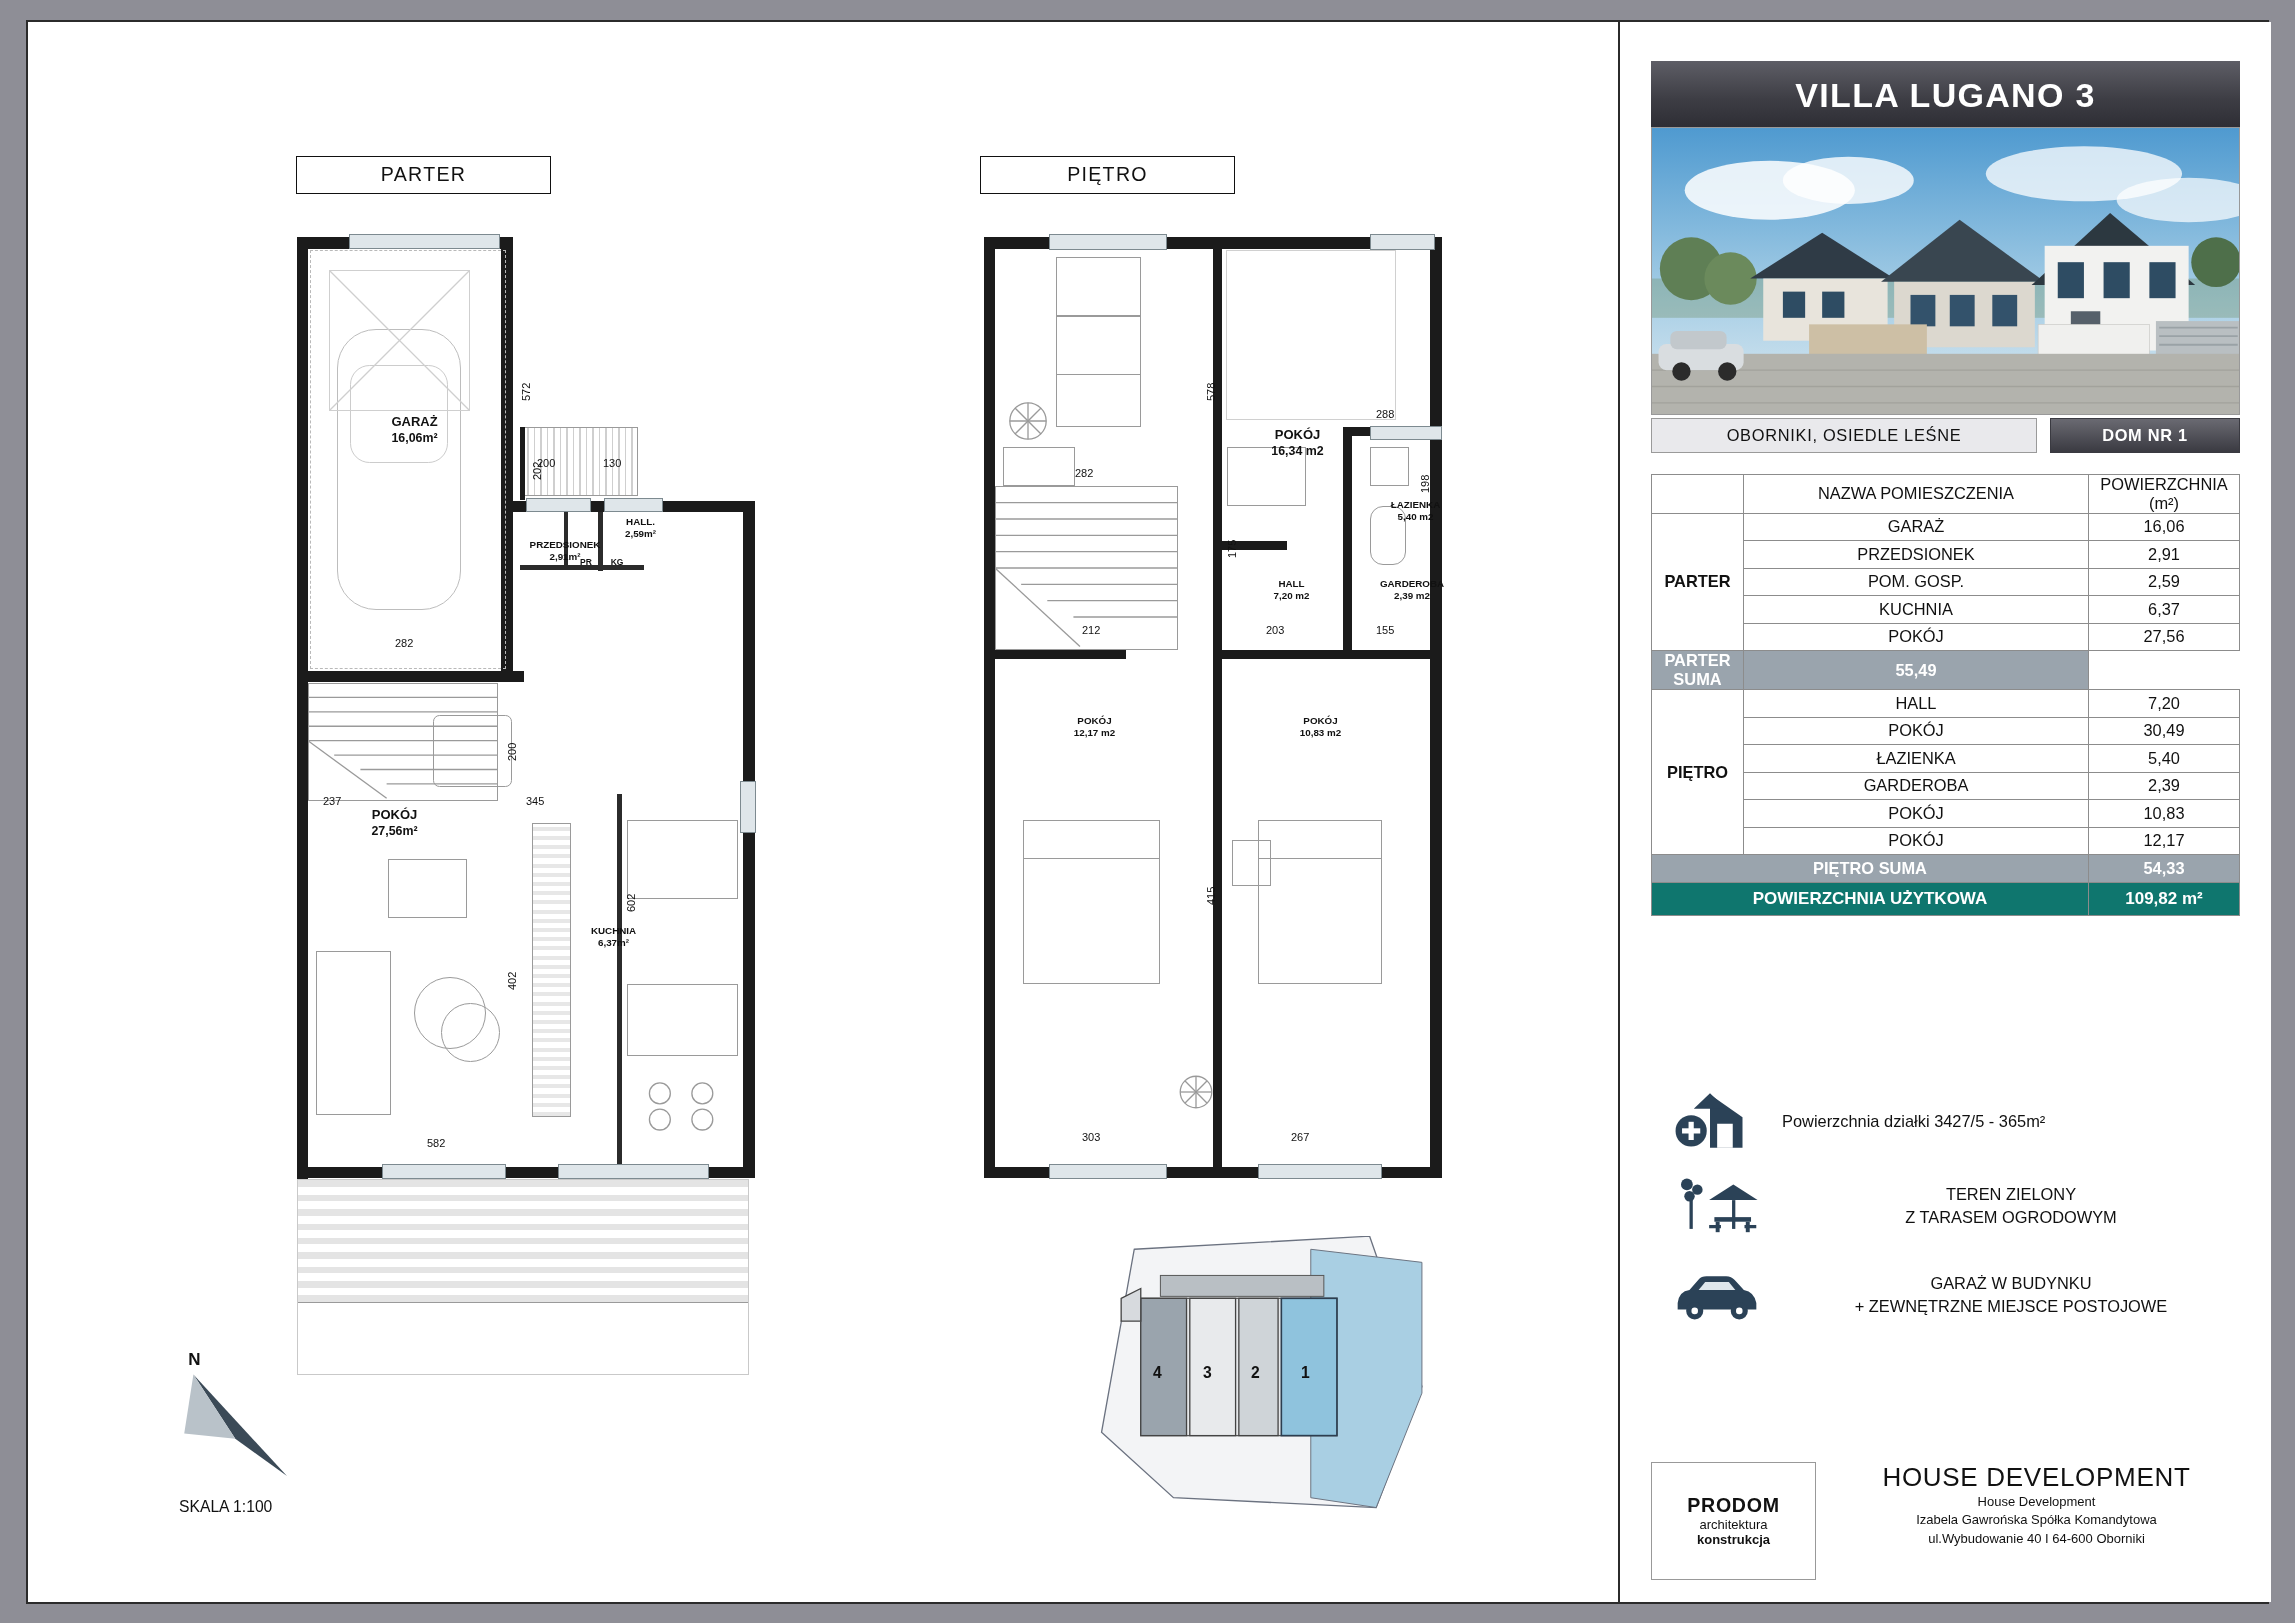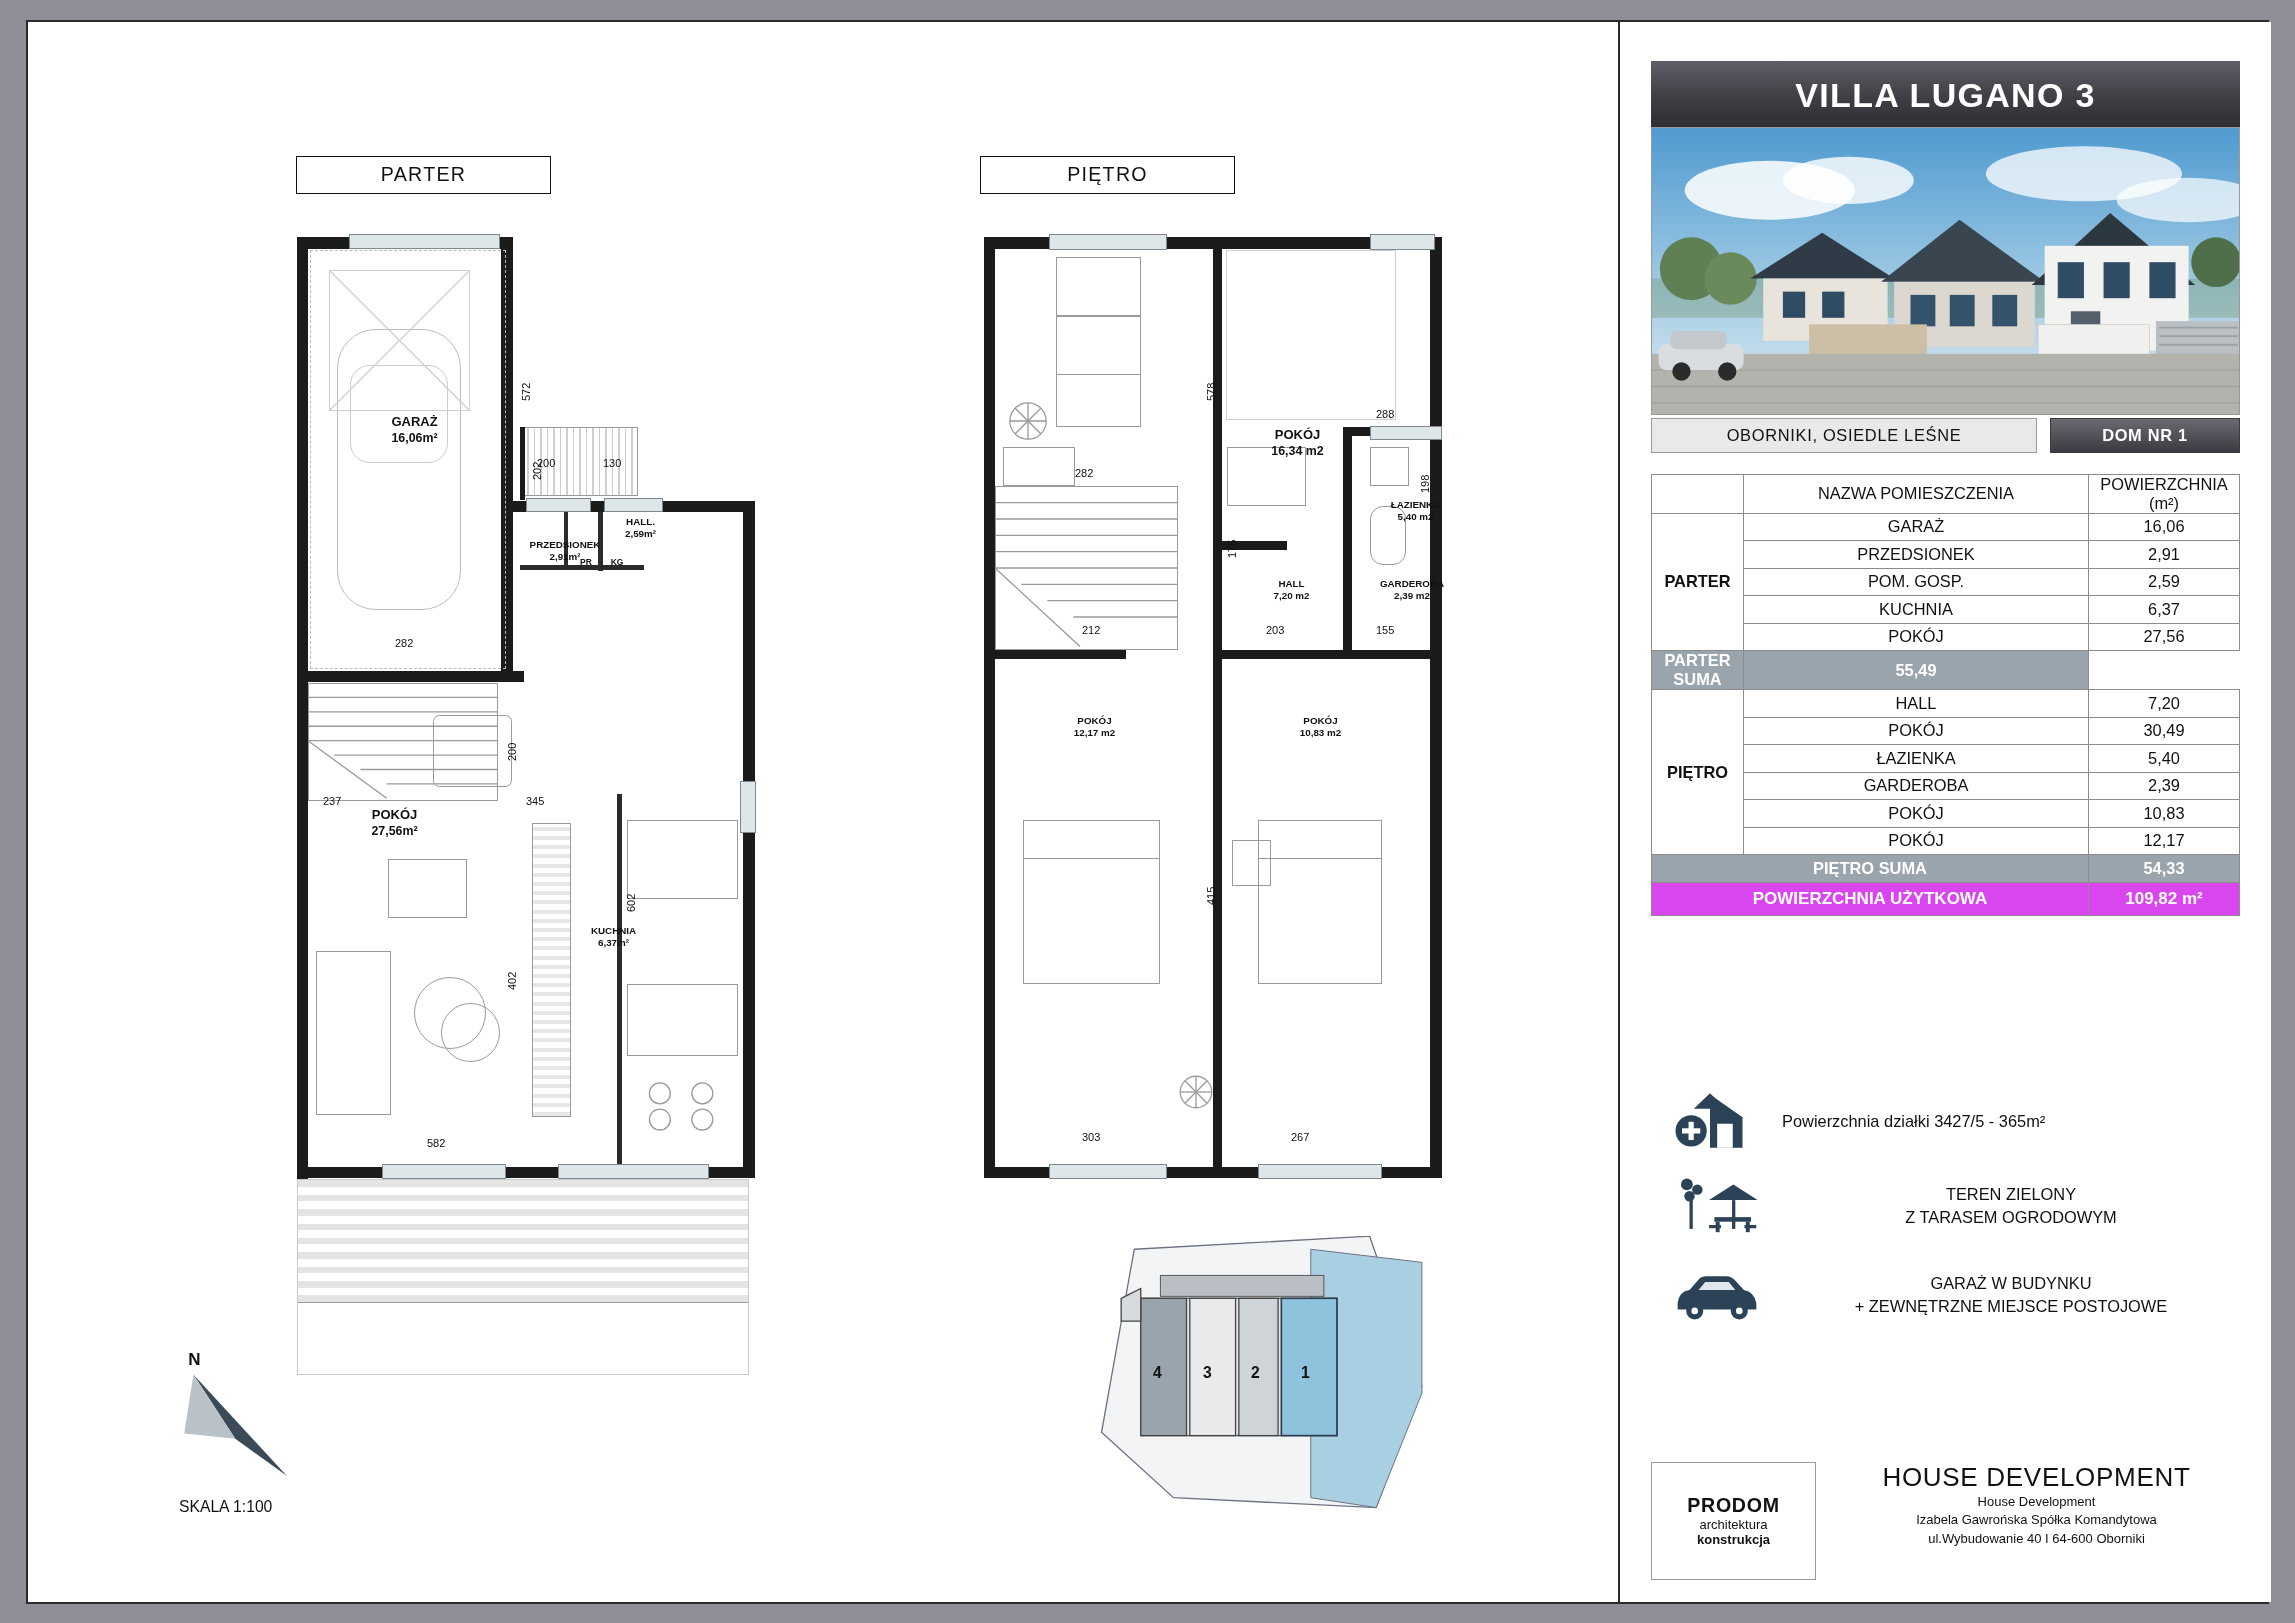--- a/index.html
+++ b/index.html
@@ -79,21 +79,21 @@
     border-collapse:collapse; font-size:16.4px; color:#111;
   }
   table.areas td {
     border:0.7px solid #8c8c8c; height:27.5px; padding:0 3.9px; text-align:center;
   }
   table.areas td.floorcell { width:92px; font-weight:bold; font-size:16.4px; }
   table.areas td.name { text-align:center; }
   table.areas td.val { width:151px; }
   table.areas tr.head td { font-weight:normal; background:#fff; }
   table.areas tr.sum td { background:#9aa4ad; color:#fff; font-weight:bold; }
-  table.areas tr.total td { background:#d946ef; color:#fff; font-weight:bold; font-size:17px; height:33px; }
+  table.areas tr.total td { background:#0f766e; color:#fff; font-weight:bold; font-size:17px; height:33px; }
 
   .feature { position:absolute; left:31px; width:589px; height:72px; display:flex; align-items:center; }
   .feature .ico { width:131px; display:flex; align-items:center; justify-content:center; }
   .feature .txt { flex:1; font-size:16.4px; color:#111; line-height:1.35; }
   .feature .txt.center { text-align:center; }
 
   .footer { position:absolute; left:31px; top:1440px; width:589px; height:118px; display:flex; }
   .logo-box { width:165px; border:0.7px solid #999; display:flex; flex-direction:column;
               align-items:center; justify-content:center; color:#111; }
   .logo-box .l1 { font-size:19.6px; font-weight:bold; letter-spacing:0.7px; }

